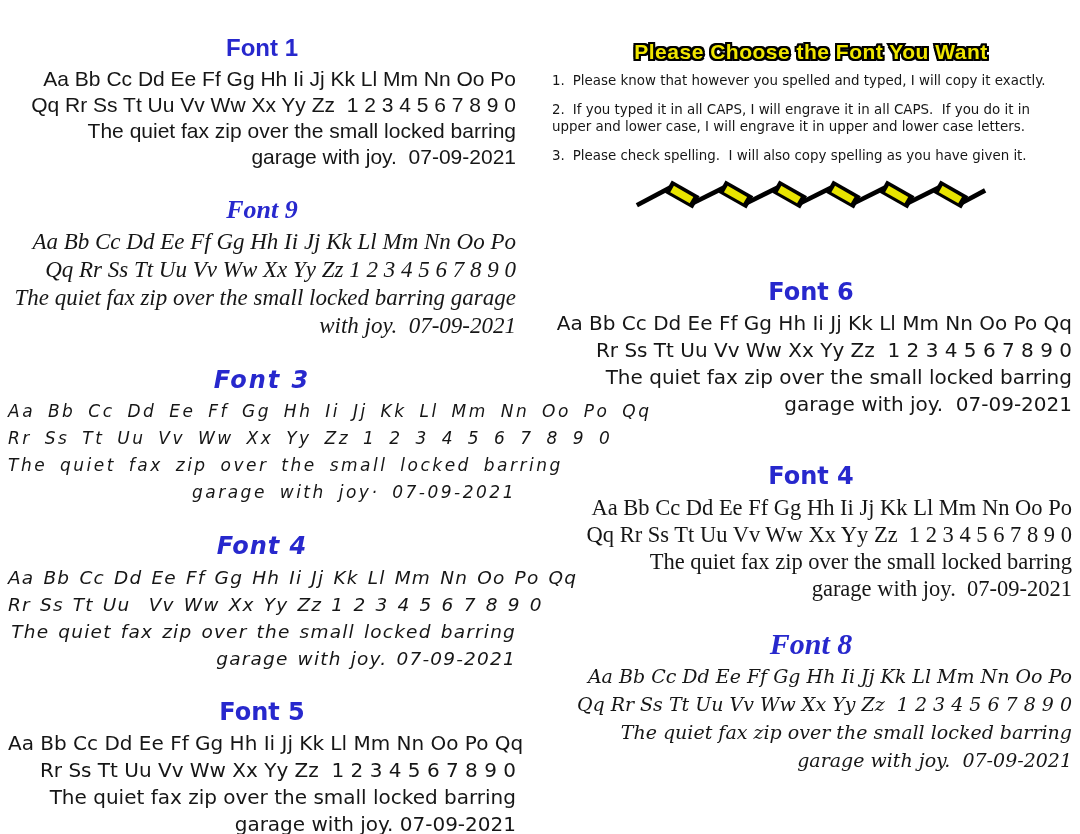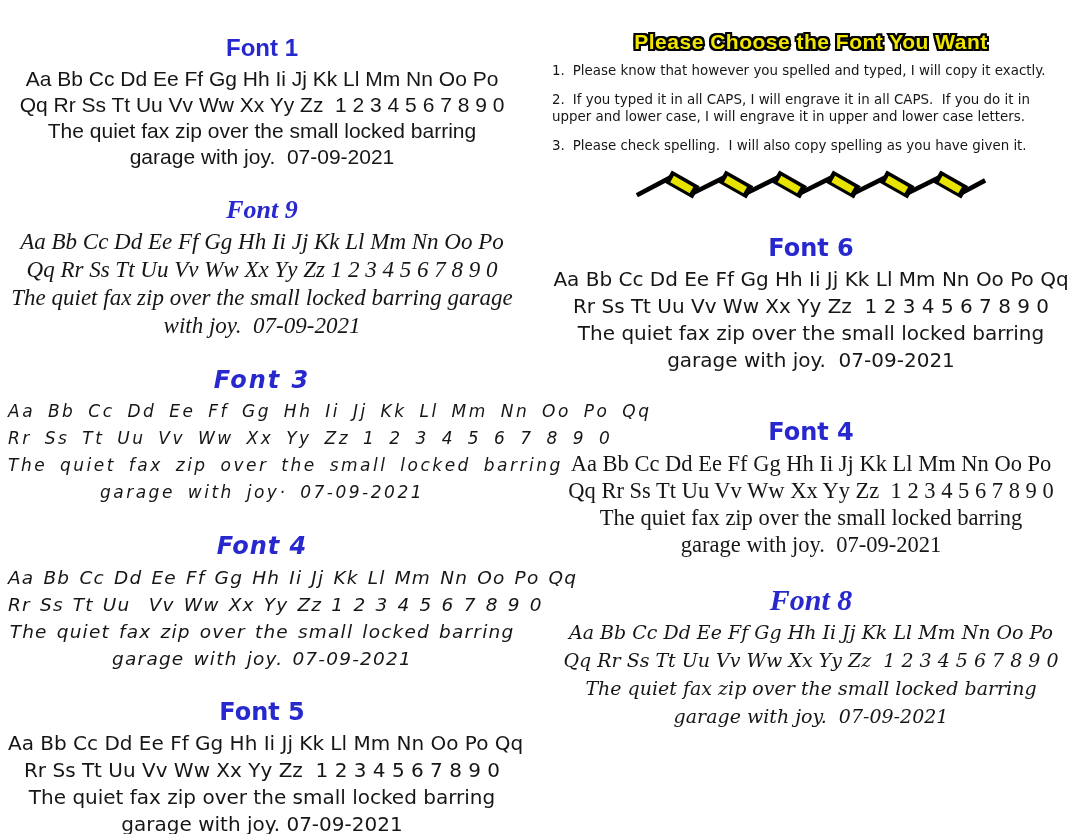--- a/index.html
+++ b/index.html
@@ -16,21 +16,21 @@
   .col-right { left: 550px; width: 522px; padding-top: 30px; text-align: center; }
 
   .font-sample { margin: 0 0 26px 0; }
   .font-title {
     margin: 0 0 4px 0;
     color: #2728cd;
     font-weight: bold;
     font-size: 24px;
     line-height: 28px;
   }
-  .line { white-space: pre; line-height: 26px; }
+  .line { white-space: pre; line-height: 26px; text-align: right; }
 
   
   .f1 .font-title { font-family: "Liberation Sans", sans-serif; }
   .f1 .line { font-family: "Liberation Sans", sans-serif; font-size: 21px; line-height: 26px; }
 
   
   .f2 .font-title { font-family: "Liberation Serif", serif; font-style: italic; font-size: 26px; }
   .f2 .line { font-family: "Liberation Serif", serif; font-style: italic; font-size: 23px; line-height: 28px; }
 
   
@@ -54,21 +54,21 @@
   
   .f7 .font-title { font-family: "DejaVu Sans", sans-serif; }
   .f7 .line { font-family: "Liberation Serif", serif; font-size: 22.5px; line-height: 27px; }
 
   
   .f8 .font-title { font-family: "Liberation Serif", serif; font-style: italic; font-size: 30px; }
   .f8 .line { font-family: "DejaVu Serif", serif; font-style: italic; font-size: 19px; line-height: 28px; }
 
   
   .main-title {
-    margin: 0 0 8px 0;
+    margin: 10px 0 8px 0;
     font-family: "Liberation Sans", sans-serif;
     font-weight: bold;
     font-size: 21px;
     letter-spacing: 0.5px;
     color: #f0e600;
     -webkit-text-stroke: 4px #000000;
     paint-order: stroke fill;
     text-shadow:
       -2px -2px 0 #000, 2px -2px 0 #000, -2px 2px 0 #000, 2px 2px 0 #000,
       0 -2px 0 #000, 0 2px 0 #000, -2px 0 0 #000, 2px 0 0 #000;
@@ -77,21 +77,21 @@
   .instr {
     margin: 0 0 12px 0;
     font-family: "DejaVu Sans", sans-serif;
     font-weight: normal;
     font-size: 13.4px;
     line-height: 17px;
     white-space: pre-wrap;
   }
   .instr .num { margin-right: 8px; }
   .rope-wrap { margin: 10px 0 0 0; }
-  .sec-f6 { margin-top: 26px; }
+  .sec-f6 { margin-top: 60px; }
   .sec-f7 { margin-top: 44px; }
   .sec-f8 { margin-top: 28px; }
 </style>
 </head>
 <body>
 
 <div class="page">
 
   <div class="col col-left">
 

